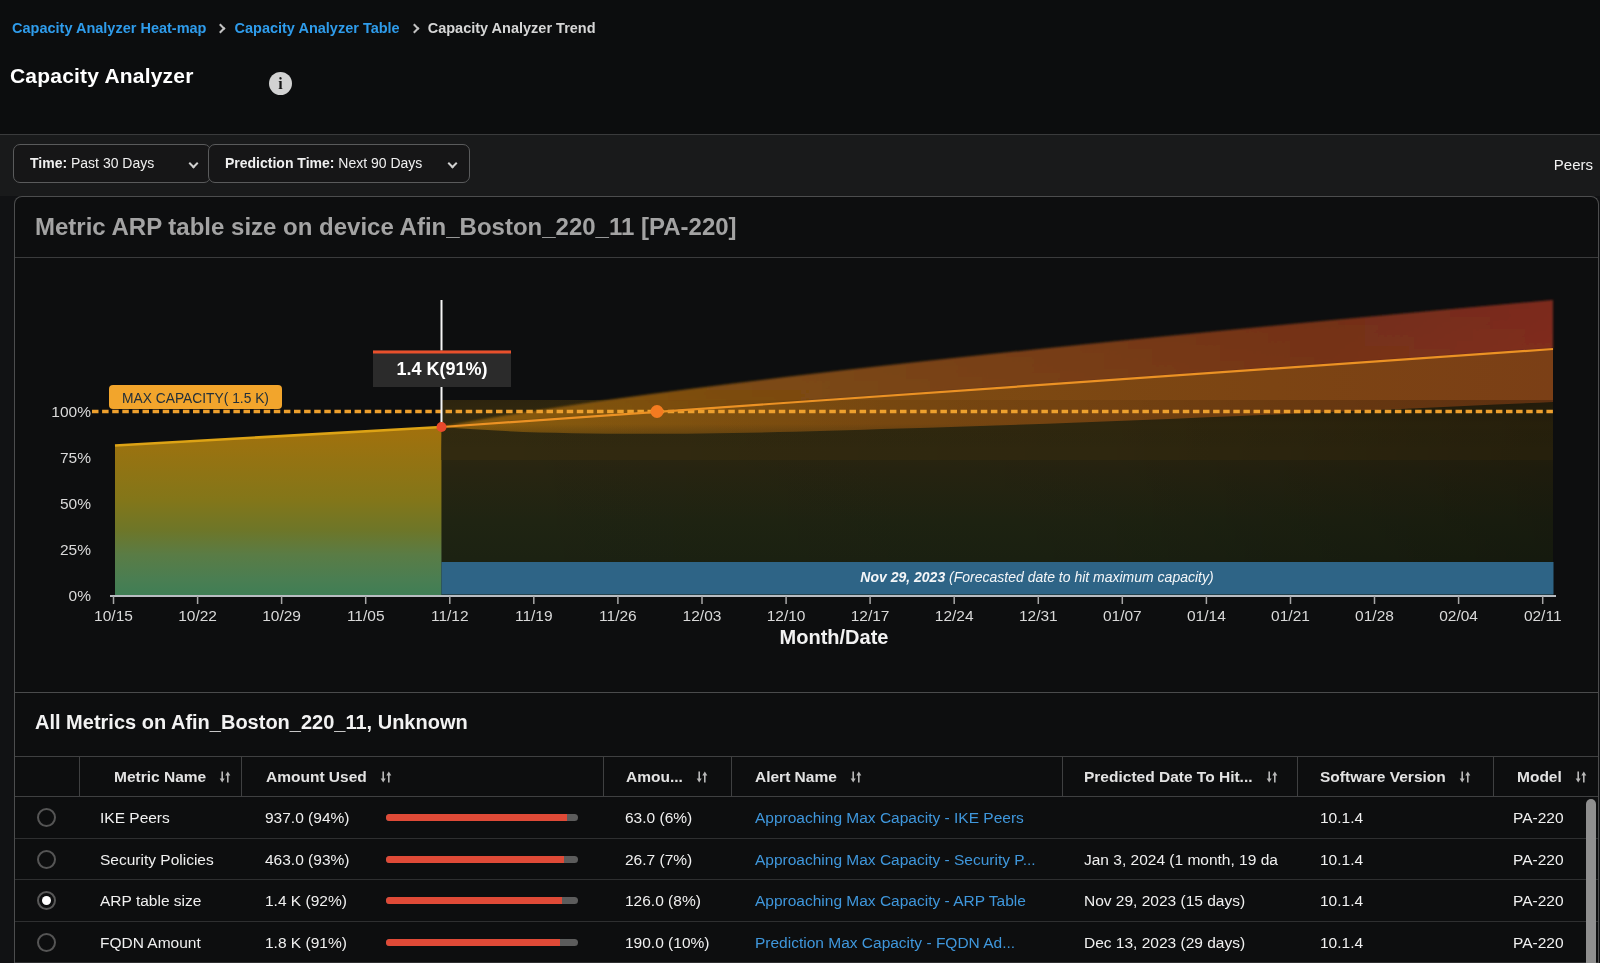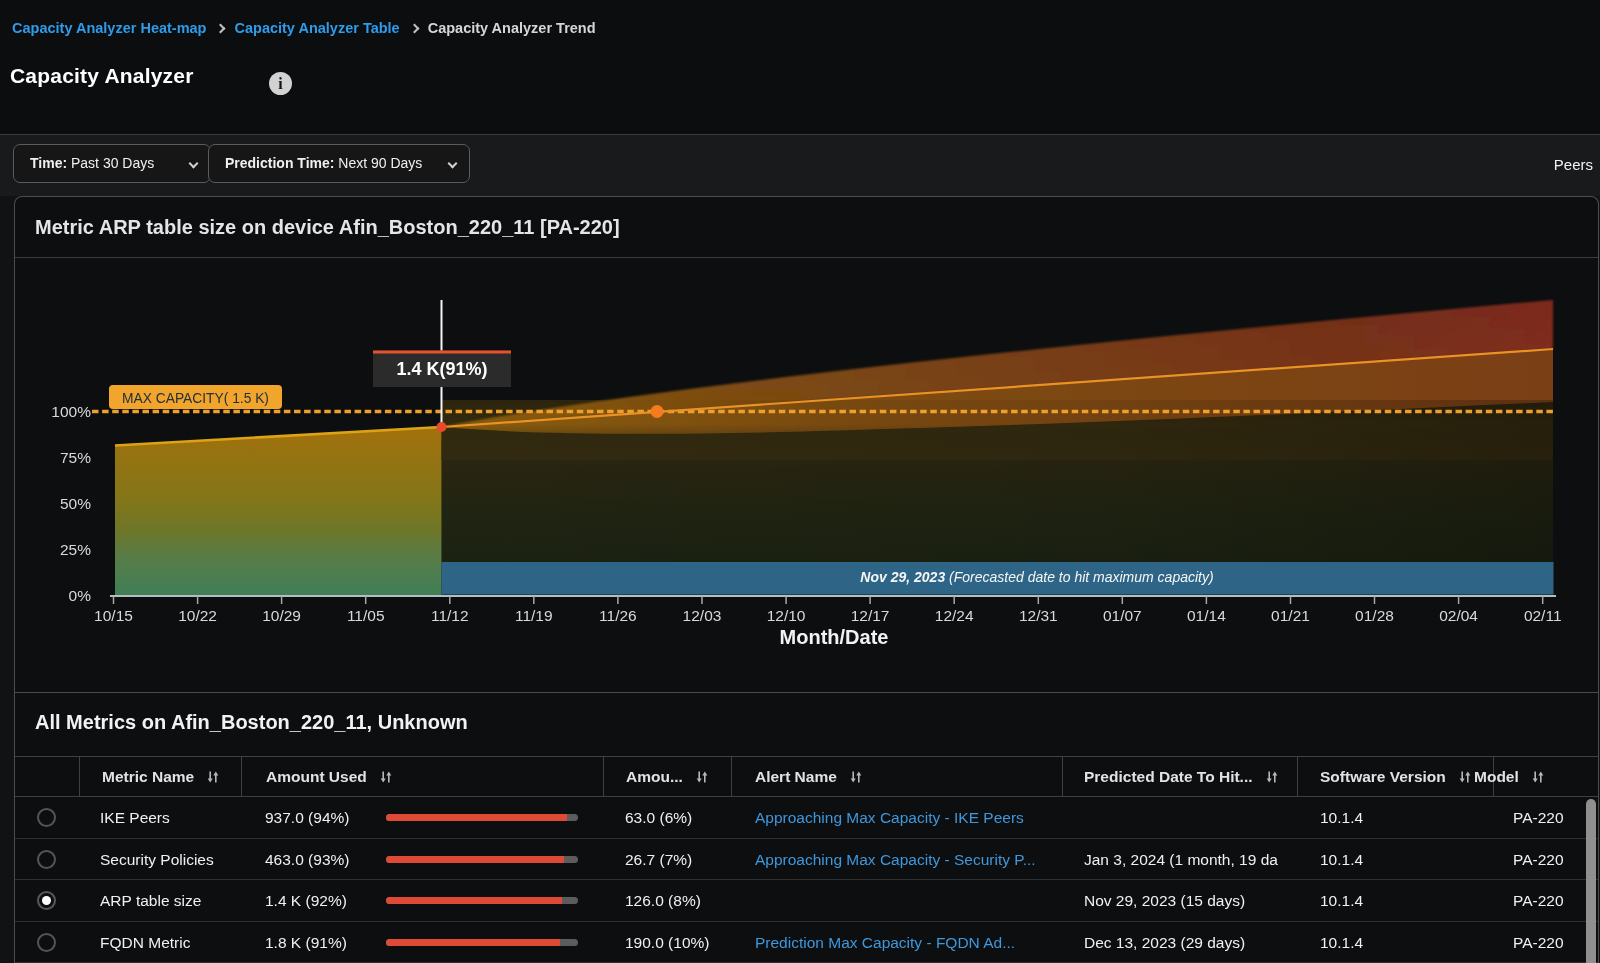--- a/index.html
+++ b/index.html
@@ -9,21 +9,21 @@
 #crumbs { position:absolute; left:12px; top:20px; font-size:14.5px; font-weight:700; color:#d6d6d6; }
 #crumbs a { color:#2f9ceb; text-decoration:none; }
 .chev { display:inline-block; width:7px; height:7px; border-right:2.6px solid #c2c2c2; border-top:2.6px solid #c2c2c2; transform:rotate(45deg); margin:0 10px 1.5px 11px; }
 #pagetitle { position:absolute; left:10px; top:64px; font-size:21px; font-weight:700; color:#fff; letter-spacing:0.2px;}
 #infoicon { position:absolute; left:269px; top:72px; width:23px; height:23px; border-radius:50%; background:#d2d2d2; color:#141414; font-family:"Liberation Serif", serif; font-weight:700; font-size:16px; text-align:center; line-height:23px; }
 #filterband { position:absolute; left:0; top:134px; width:1600px; height:62px; background:#191a1b; border-top:1px solid #3a3b3c; }
 .fbtn { position:absolute; top:144px; height:39px; white-space:nowrap; border:1.5px solid #5a5b5c; border-radius:7px; background:#161617; color:#f0f0f0; font-size:14px; line-height:36px; padding:0 16px; }
 .fbtn .dchev { position:absolute; right:13px; top:15px; width:7px; height:7px; border-right:2px solid #d0d0d0; border-bottom:2px solid #d0d0d0; transform:rotate(45deg); }
 #reset { position:absolute; right:7px; top:156px; font-size:15px; color:#f2f2f2; }
 #card { position:absolute; left:14px; top:196px; width:1585px; height:790px; background:#0d0e0f; border:1.5px solid #4c4d4e; border-radius:8px; border-bottom:none; }
-#cardtitle { position:absolute; left:35px; top:196px; width:1500px; height:62px; line-height:62px; font-size:20px; font-weight:700; color:#e5e5e5; }
+#cardtitle { position:absolute; left:35px; top:196px; width:1500px; height:62px; line-height:62px; font-size:24px; font-weight:700; color:#a3a3a3; }
 #ctdiv { position:absolute; left:15px; top:257px; width:1583px; height:1px; background:#3a3b3c; }
 #tablediv { position:absolute; left:15px; top:692px; width:1583px; height:1px; background:#4a4b4c; }
 #alltitle { position:absolute; left:35px; top:711px; font-size:20px; font-weight:700; color:#f2f2f2; }
 
 #thead { position:absolute; left:15px; top:756px; width:1583px; height:41px; border-top:1px solid #3f4041; border-bottom:1px solid #3f4041; }
 .vsep { position:absolute; top:756px; width:1px; height:41px; background:#3f4041; }
 .hcell { position:absolute; top:756px; height:41px; line-height:41px; font-size:15.5px; font-weight:700; color:#e2e2e2; white-space:nowrap; }
 .sorti { display:inline-block; margin-left:13px; }
 .row { position:absolute; left:15px; width:1583px; height:41.5px; border-bottom:1px solid #2e2f30; }
 .cell { position:absolute; font-size:15.5px; color:#f0f0f0; line-height:41.5px; height:41.5px; white-space:nowrap; overflow:hidden; }
@@ -200,21 +200,21 @@
 
 <div id="thead"></div>
 <div id="theadcells">
     <div class="vsep" style="left:78.5px"></div>
     <div class="vsep" style="left:240.5px"></div>
     <div class="vsep" style="left:603px"></div>
     <div class="vsep" style="left:731px"></div>
     <div class="vsep" style="left:1061.5px"></div>
     <div class="vsep" style="left:1296.5px"></div>
     <div class="vsep" style="left:1492.5px"></div>
-    <div class="hcell" style="left:102px">Metric Name<svg class="sorti" width="12" height="14" viewBox="0 0 12 14" style="vertical-align:-2px">
+    <div class="hcell" style="left:114px">Metric Name<svg class="sorti" width="12" height="14" viewBox="0 0 12 14" style="vertical-align:-2px">
         <g stroke="#b8b8b8" stroke-width="1.6" fill="#b8b8b8">
           <line x1="3.2" y1="1.5" x2="3.2" y2="9.5"></line>
           <path d="M0.7,8.5 L3.2,12.5 L5.7,8.5 Z" stroke="none"></path>
           <line x1="8.8" y1="12.5" x2="8.8" y2="4.5"></line>
           <path d="M6.3,5.5 L8.8,1.5 L11.3,5.5 Z" stroke="none"></path>
         </g>
       </svg></div>
     <div class="hcell" style="left:266px">Amount Used<svg class="sorti" width="12" height="14" viewBox="0 0 12 14" style="vertical-align:-2px">
         <g stroke="#b8b8b8" stroke-width="1.6" fill="#b8b8b8">
           <line x1="3.2" y1="1.5" x2="3.2" y2="9.5"></line>
@@ -248,21 +248,21 @@
         </g>
       </svg></div>
     <div class="hcell" style="left:1320px">Software Version<svg class="sorti" width="12" height="14" viewBox="0 0 12 14" style="vertical-align:-2px">
         <g stroke="#b8b8b8" stroke-width="1.6" fill="#b8b8b8">
           <line x1="3.2" y1="1.5" x2="3.2" y2="9.5"></line>
           <path d="M0.7,8.5 L3.2,12.5 L5.7,8.5 Z" stroke="none"></path>
           <line x1="8.8" y1="12.5" x2="8.8" y2="4.5"></line>
           <path d="M6.3,5.5 L8.8,1.5 L11.3,5.5 Z" stroke="none"></path>
         </g>
       </svg></div>
-    <div class="hcell" style="left:1474px">Model<svg class="sorti" width="12" height="14" viewBox="0 0 12 14" style="vertical-align:-2px">
+    <div class="hcell" style="left:1517px">Model<svg class="sorti" width="12" height="14" viewBox="0 0 12 14" style="vertical-align:-2px">
         <g stroke="#b8b8b8" stroke-width="1.6" fill="#b8b8b8">
           <line x1="3.2" y1="1.5" x2="3.2" y2="9.5"></line>
           <path d="M0.7,8.5 L3.2,12.5 L5.7,8.5 Z" stroke="none"></path>
           <line x1="8.8" y1="12.5" x2="8.8" y2="4.5"></line>
           <path d="M6.3,5.5 L8.8,1.5 L11.3,5.5 Z" stroke="none"></path>
         </g>
       </svg></div>
   </div>
 <div id="rows">
     <div class="row" style="top:797.0px">
@@ -291,27 +291,28 @@
       <div class="cell" style="left:1498px">PA-220</div>
     </div>
     <div class="row" style="top:880.2px">
       <div class="radio sel"></div>
       <div class="cell" style="left:85px">ARP table size</div>
       <div class="cell" style="left:250px">1.4 K (92%)</div>
       <div class="track">
         <div class="fill" style="width:176px"></div>
       </div>
       <div class="cell" style="left:610px">126.0 (8%)</div>
+      <div class="cell" style="left:740px"><a>Approaching Max Capacity - ARP Table</a></div>
       <div class="cell" style="left:1069px;width:209px">Nov 29, 2023 (15 days)</div>
       <div class="cell" style="left:1305px">10.1.4</div>
       <div class="cell" style="left:1498px">PA-220</div>
     </div>
     <div class="row" style="top:921.8px">
       <div class="radio"></div>
-      <div class="cell" style="left:85px">FQDN Metric</div>
+      <div class="cell" style="left:85px">FQDN Amount</div>
       <div class="cell" style="left:250px">1.8 K (91%)</div>
       <div class="track">
         <div class="fill" style="width:174px"></div>
       </div>
       <div class="cell" style="left:610px">190.0 (10%)</div>
       <div class="cell" style="left:740px"><a>Prediction Max Capacity - FQDN Ad...</a></div>
       <div class="cell" style="left:1069px;width:209px">Dec 13, 2023 (29 days)</div>
       <div class="cell" style="left:1305px">10.1.4</div>
       <div class="cell" style="left:1498px">PA-220</div>
     </div>

